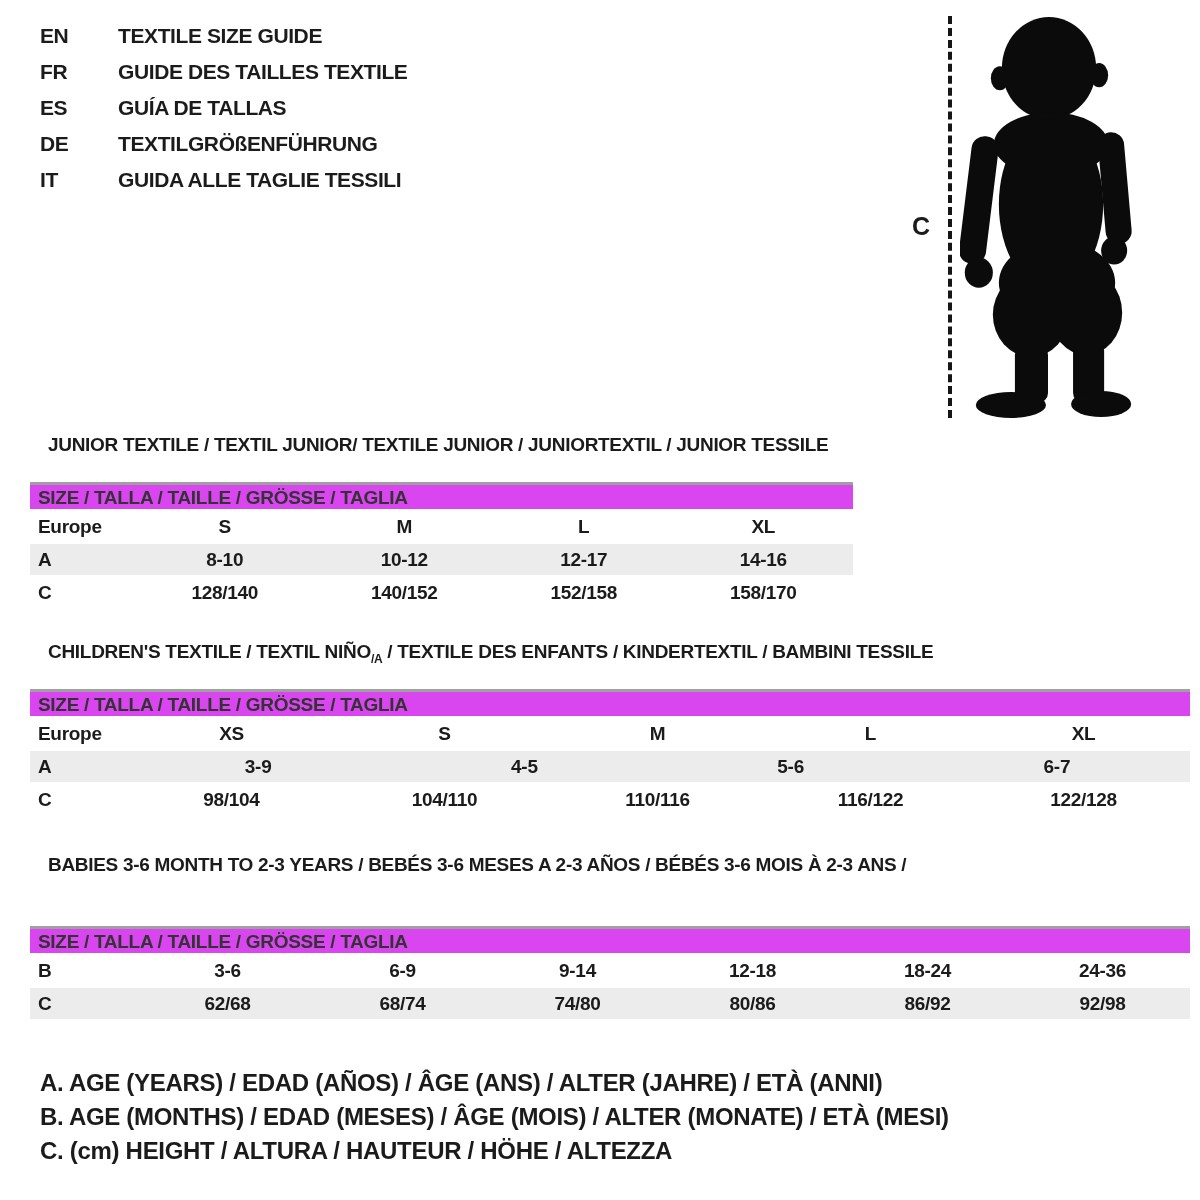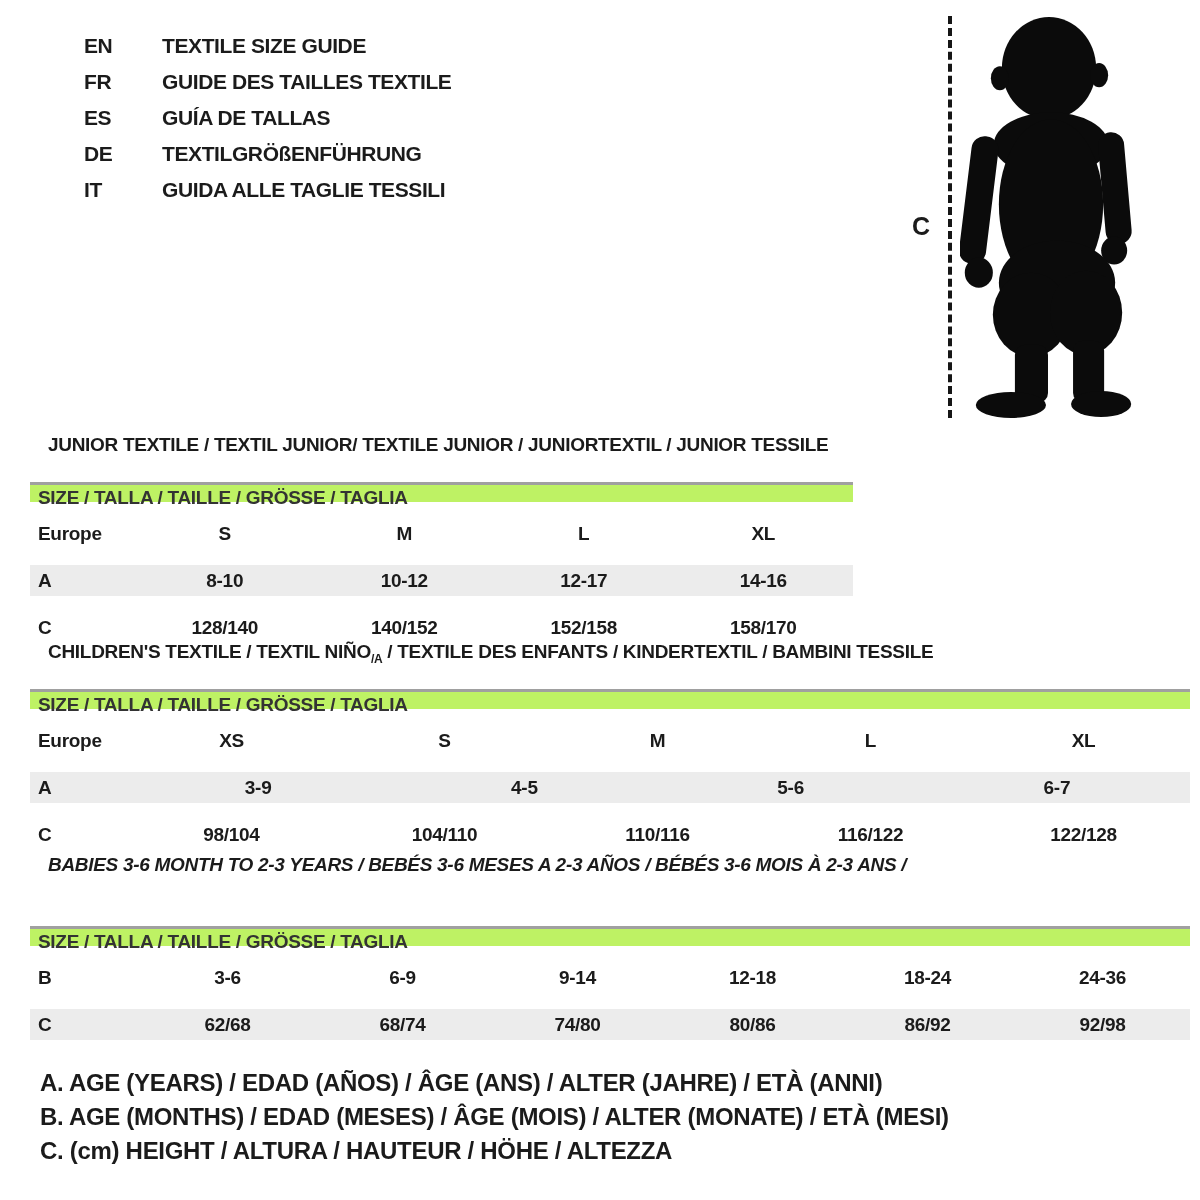--- a/index.html
+++ b/index.html
@@ -7,21 +7,21 @@
   .canvas {
     position:relative;
     width:1200px; height:1200px;
     background:#ffffff;
     font-family:"Liberation Sans", sans-serif;
     color:#1b1b1b;
     overflow:hidden;
   }
 
   
-  .langs { position:absolute; left:40px; top:28px;margin-left:44px; }
+  .langs { position:absolute; left:40px; top:18px; }
   .lang-row { display:flex; height:36px; line-height:36px; }
   .lang-code, .lang-title {
     font-size:21px; font-weight:bold; letter-spacing:-0.4px; white-space:nowrap;
   }
   .lang-code { width:78px; }
 
   
   .measure-line {
     position:absolute; left:948px; top:16px; height:402px; width:0;
     border-left:4px dashed #161616;
@@ -33,36 +33,36 @@
   .silhouette { position:absolute; left:960px; top:14px; }
 
   
   .sec-heading {
     position:absolute; left:48px;
     font-size:19px; font-weight:bold; letter-spacing:-0.3px; white-space:nowrap;
   }
   .sec-heading sub { font-size:12px; }
   #sec0-heading { top:434px; }
   #sec1-heading { top:641px; }
-  #sec2-heading { top:849px; line-height:32px;font-style:italic; }
+  #sec2-heading { top:849px; line-height:32px; }
 
   
   .stable { position:absolute; left:30px; }
   #table0 { top:482px; width:823px; }
   #table1 { top:689px; width:1160px; }
   #table2 { top:926px; width:1160px; }
 
   .t-bar {
-    height:20px; line-height:25px;
-    background:#bef264; border-top:3px solid #a0a0a0;
+    height:27px; line-height:25px;
+    background:#d946ef; border-top:3px solid #a0a0a0;
     padding-left:8px;
     font-size:19px; font-weight:bold; letter-spacing:-0.3px; color:#333333;
   }
   .trow {
-    display:flex; height:31px; line-height:31px; margin-top:16px;
+    display:flex; height:31px; line-height:31px; margin-top:2px;
     font-size:19px; font-weight:bold; letter-spacing:-0.3px;
   }
   .trow.shaded { background:#ececec; }
   .tlabel { padding-left:8px; }
   #table0 .tlabel { width:105px; }
   #table1 .tlabel { width:95px; }
   #table2 .tlabel { width:110px; }
   .tcell { flex:1; text-align:center; }
 
   

